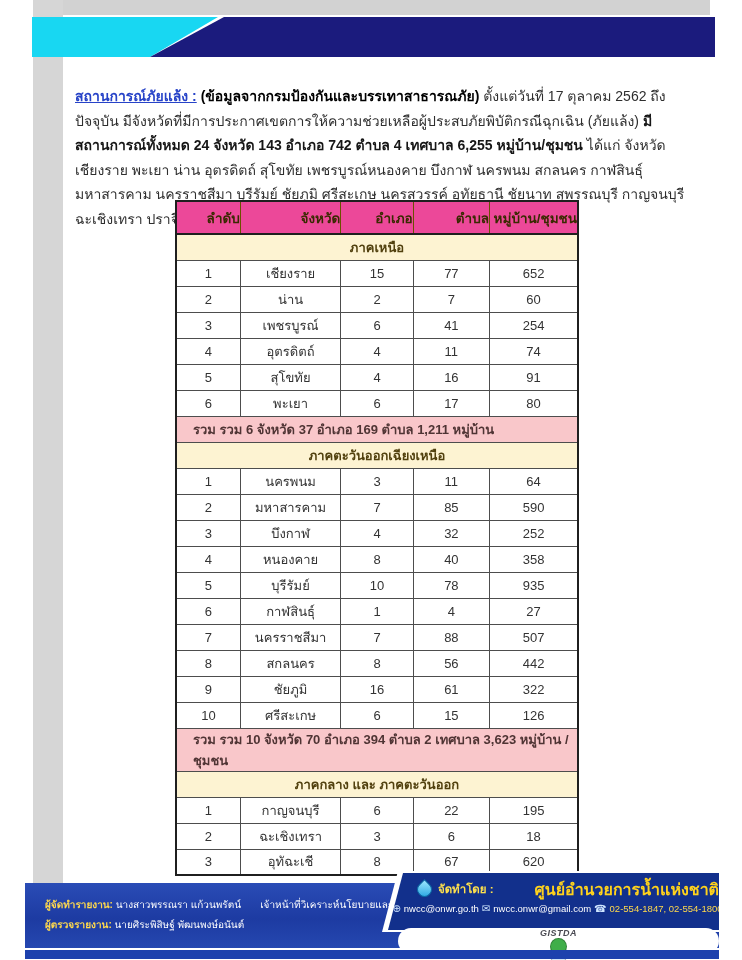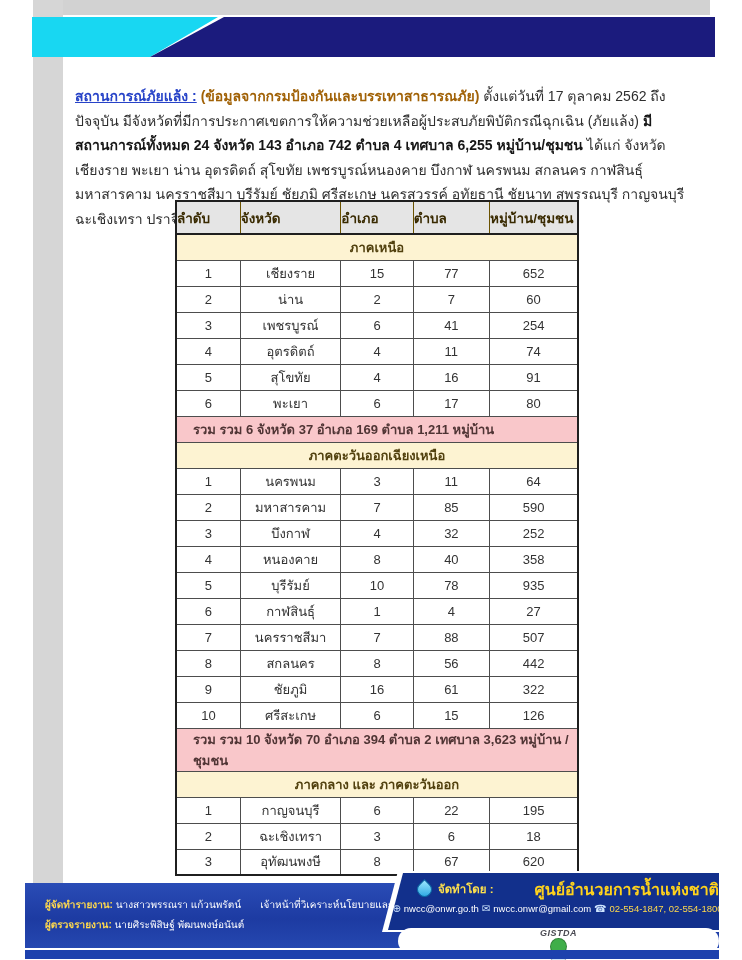--- a/index.html
+++ b/index.html
@@ -25,37 +25,37 @@
     background:#1b1b7d;
     clip-path:polygon(74px 0,100% 0,100% 100%,0 100%);
   }
 
   
   .intro {
     position:absolute; left:75px; top:84px; width:634px;
     font-size:14px; line-height:24.5px; color:#2e2e2e;
   }
   .intro .title  { color:#2743c8; font-weight:bold; text-decoration:underline; }
-  .intro .source { color:#a16207; font-weight:bold; }
+  .intro .source { color:#000000; font-weight:bold; }
   .intro .bold   { color:#161616; font-weight:bold; }
 
   
   table.drought {
     position:absolute; left:175px; top:200px; width:404px;
     border-collapse:collapse; table-layout:fixed;
     border:2px solid #1f1f1f;
   }
   table.drought col.c1 { width:16%; }
   table.drought col.c2 { width:25%; }
   table.drought col.c3 { width:18%; }
   table.drought col.c4 { width:19%; }
   table.drought col.c5 { width:22%; }
   table.drought th {
-    height:33px; background:#e5e5e5; color:#392a00;
-    font-size:13.5px; font-weight:bold; text-align:left;
+    height:33px; background:#ec4899; color:#392a00;
+    font-size:13.5px; font-weight:bold; text-align:right;
     border:1px solid #6b5200; border-bottom:2px solid #1f1f1f;
   }
   table.drought td {
     height:26px; font-size:13px; color:#333333; text-align:center;
     border:1px solid #4d4d4d; background:#ffffff; padding:0 2px;
   }
   table.drought td.region  { background:#fdf3d2; color:#51400e; font-weight:bold; }
   table.drought td.summary { background:#f9c7ca; color:#4f3434; font-weight:bold; text-align:left; padding-left:16px; }
 
   
@@ -270,21 +270,21 @@
       </tr>
       <tr>
         <td>2</td>
         <td>ฉะเชิงเทรา</td>
         <td>3</td>
         <td>6</td>
         <td>18</td>
       </tr>
       <tr>
         <td>3</td>
-        <td>อุทัฒนพงษี</td>
+        <td>อุทัฉะเชี</td>
         <td>8</td>
         <td>67</td>
         <td>620</td>
       </tr>
     </tbody>
 </table>
 
 <div class="footer-band"></div>
 
 <div class="credits">

